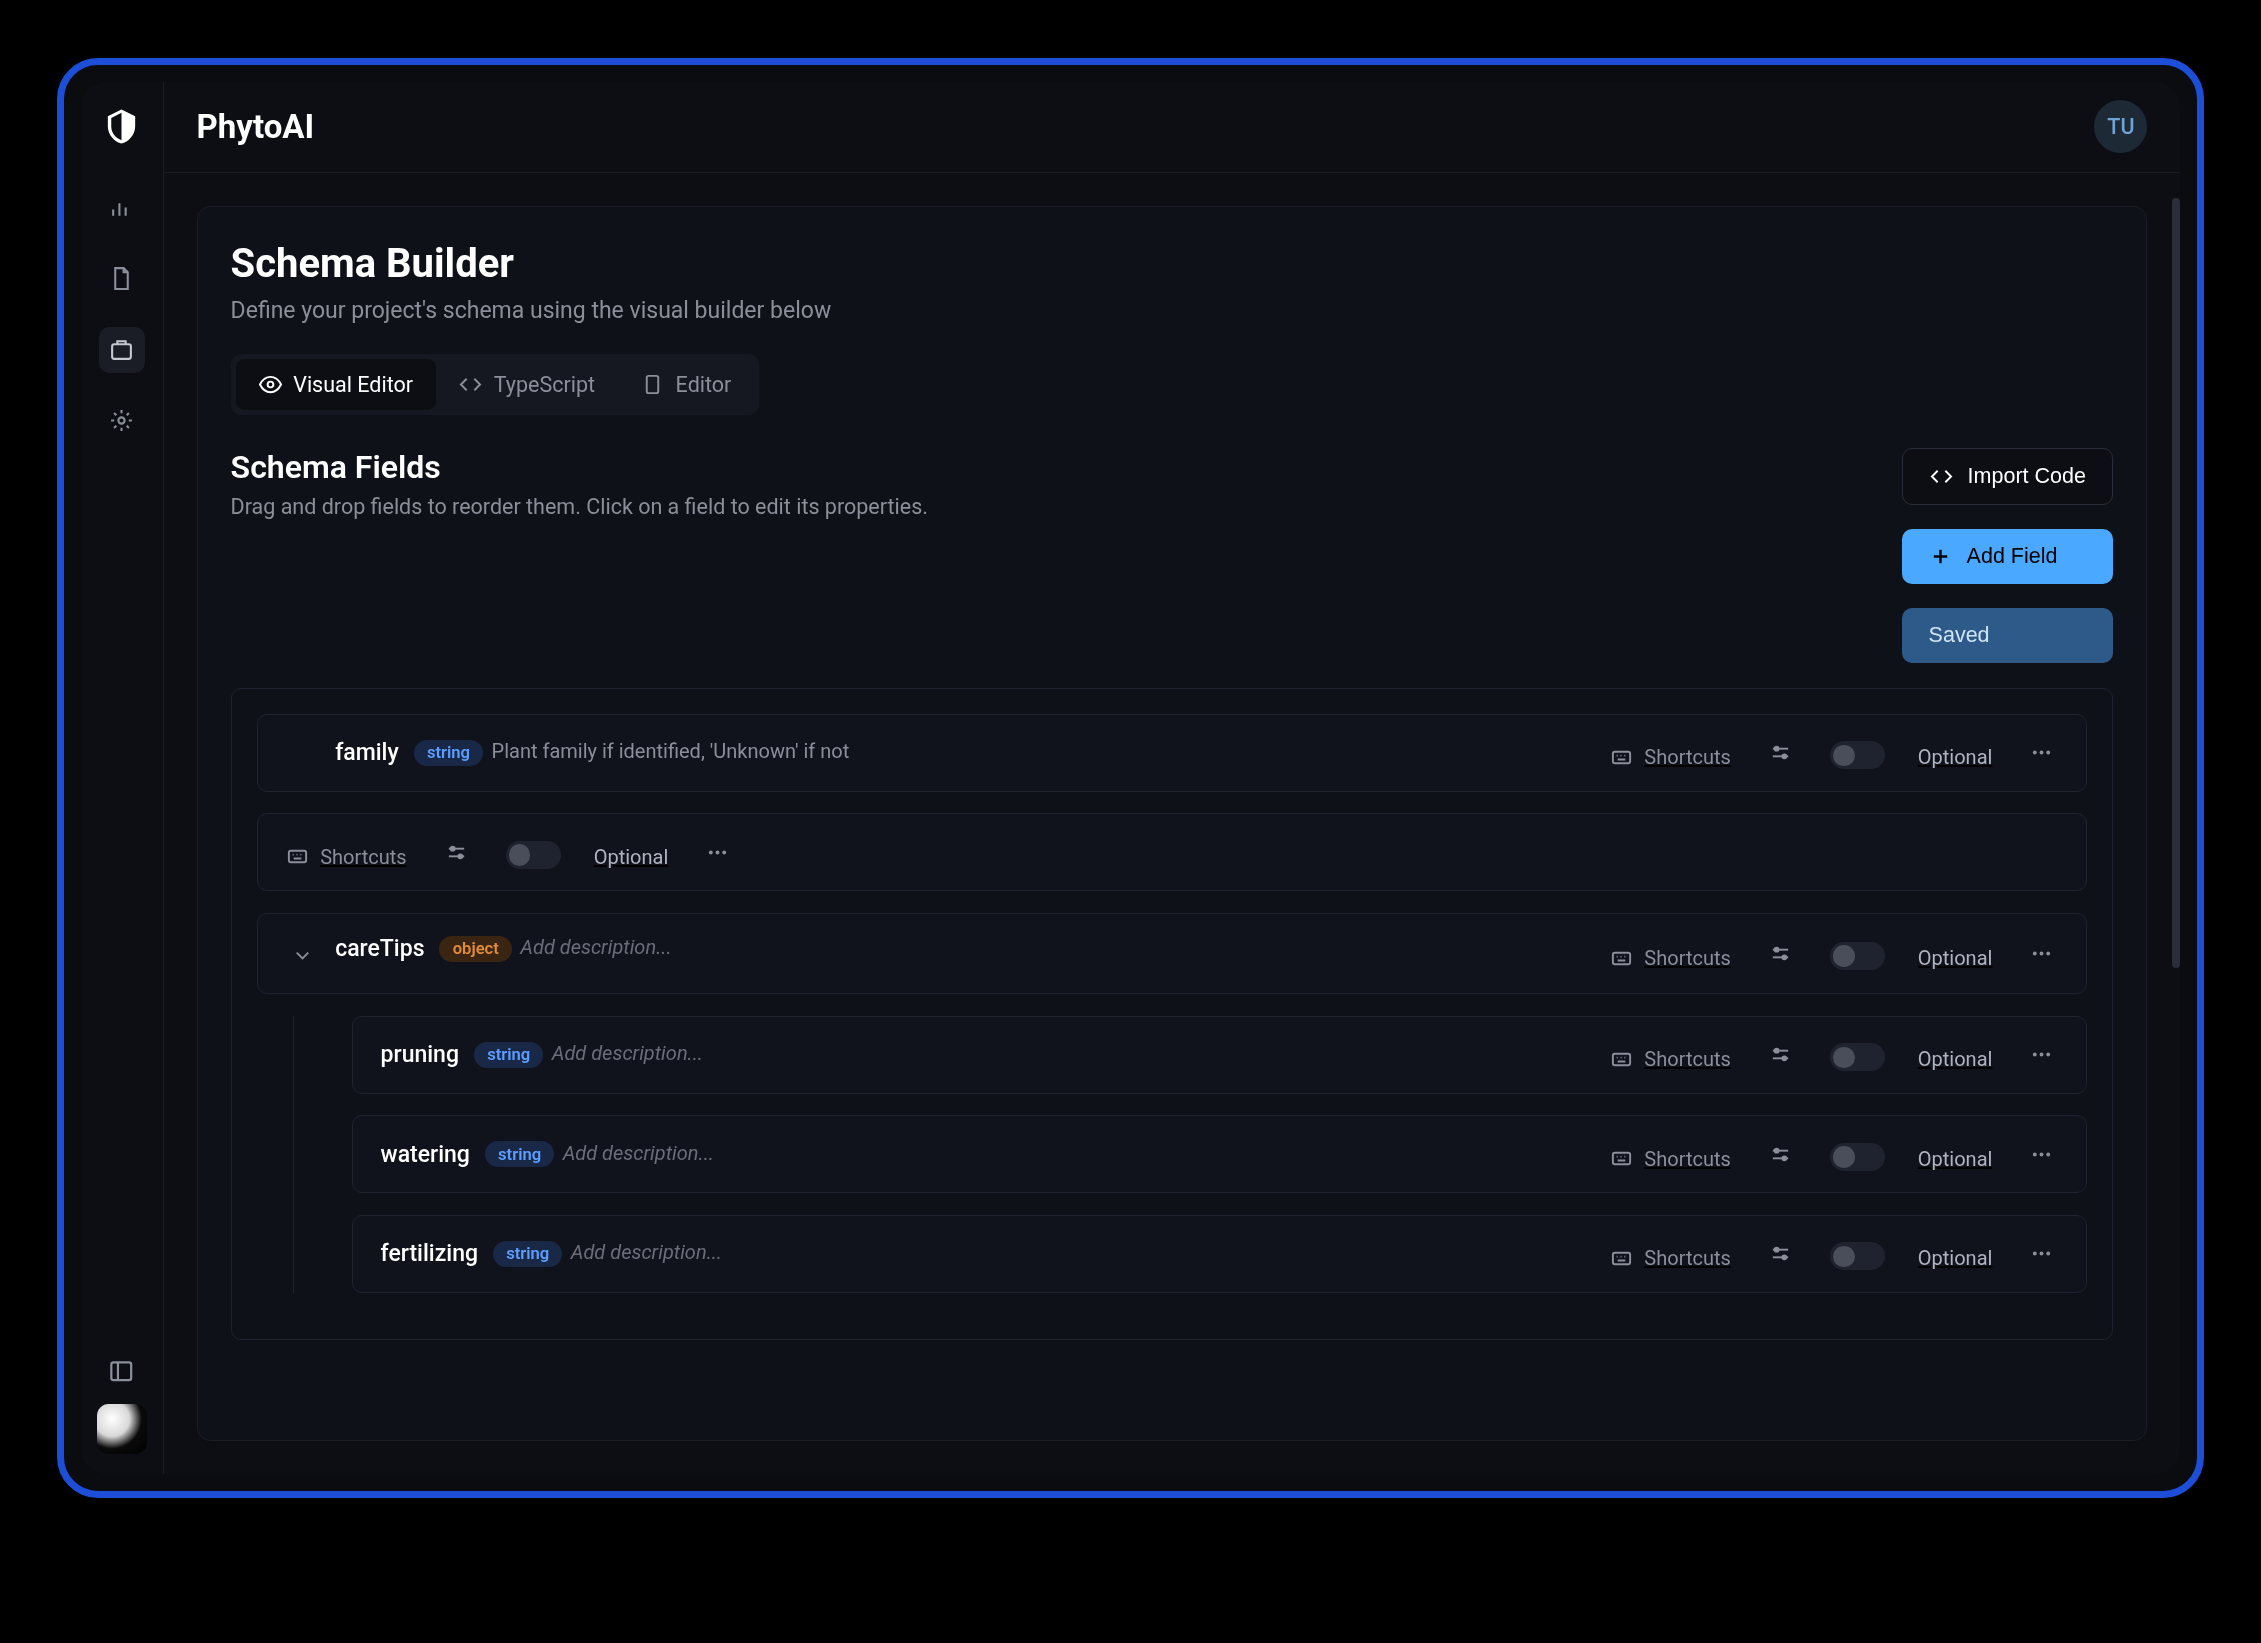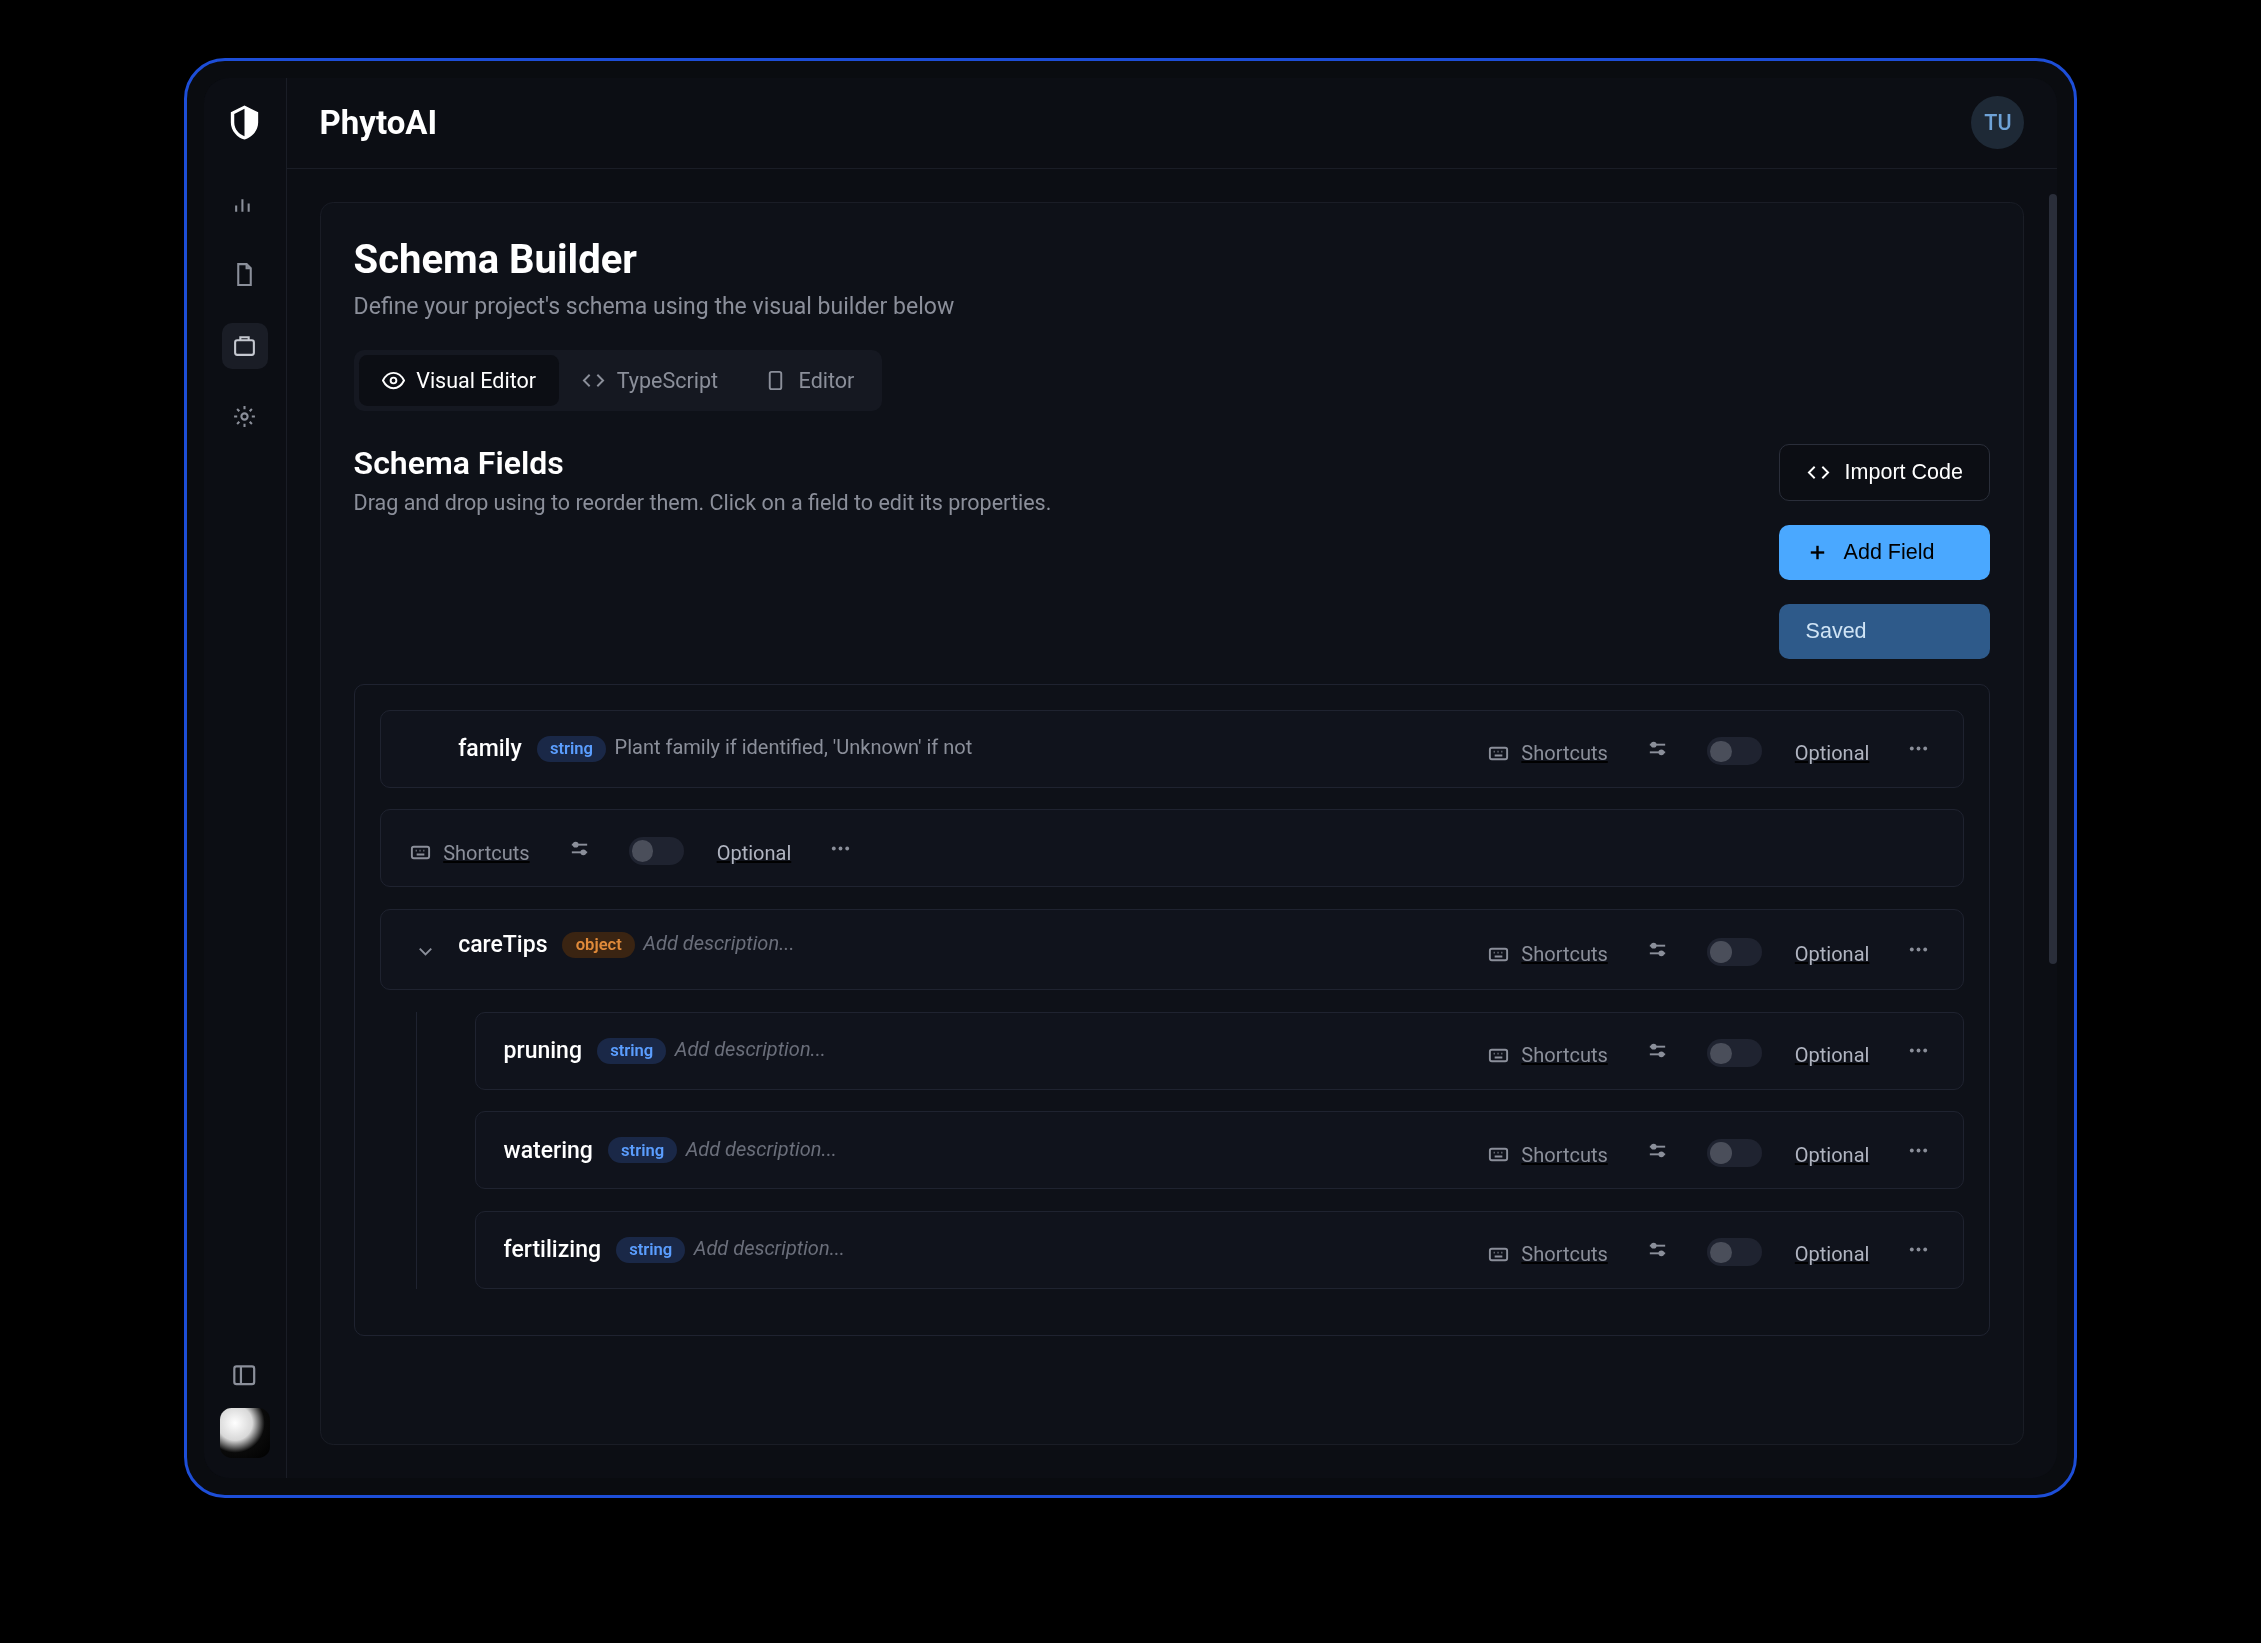--- a/index.html
+++ b/index.html
@@ -7,25 +7,25 @@
   background: #000;
   font-family: -apple-system, BlinkMacSystemFont, "Segoe UI", Roboto, sans-serif;
   width: 2261px;
   height: 1644px;
   display: flex;
   align-items: flex-start;
   justify-content: center;
 }
 .device-frame {
   margin-top: 58px;
-  width: 1893px;
+  width: 2147px;
   height: 1440px;
   background: #0a0c10;
   border-radius: 41px;
-  border: 3px solid #1d4ed8;
+  border: 7px solid #1d4ed8;
   position: relative;
   overflow: hidden;
 }
 .device-inner {
   position: absolute;
   inset: 16.6px;
   background: #0c0e14;
   border-radius: 25px;
   display: flex;
   overflow: hidden;
@@ -311,21 +311,21 @@
                   <rect x="6" y="3" width="12" height="18" rx="2"></rect>
                 </svg>
               <span>Editor</span>
             </div>
           </div>
 
           
           <div class="section-row">
             <div>
               <div class="section-title">Schema Fields</div>
-              <div class="section-hint">Drag and drop using to reorder them. Click on a field to edit its properties.</div>
+              <div class="section-hint">Drag and drop fields to reorder them. Click on a field to edit its properties.</div>
             </div>
             <div class="action-buttons">
               <button class="btn btn-outline">
                 <svg viewBox="0 0 24 24" fill="none" stroke="currentColor" stroke-width="2">
                     <polyline points="8 6 2 12 8 18"></polyline>
                     <polyline points="16 6 22 12 16 18"></polyline>
                   </svg>
                 <span>Import Code</span>
               </button>
               <button class="btn btn-primary">

